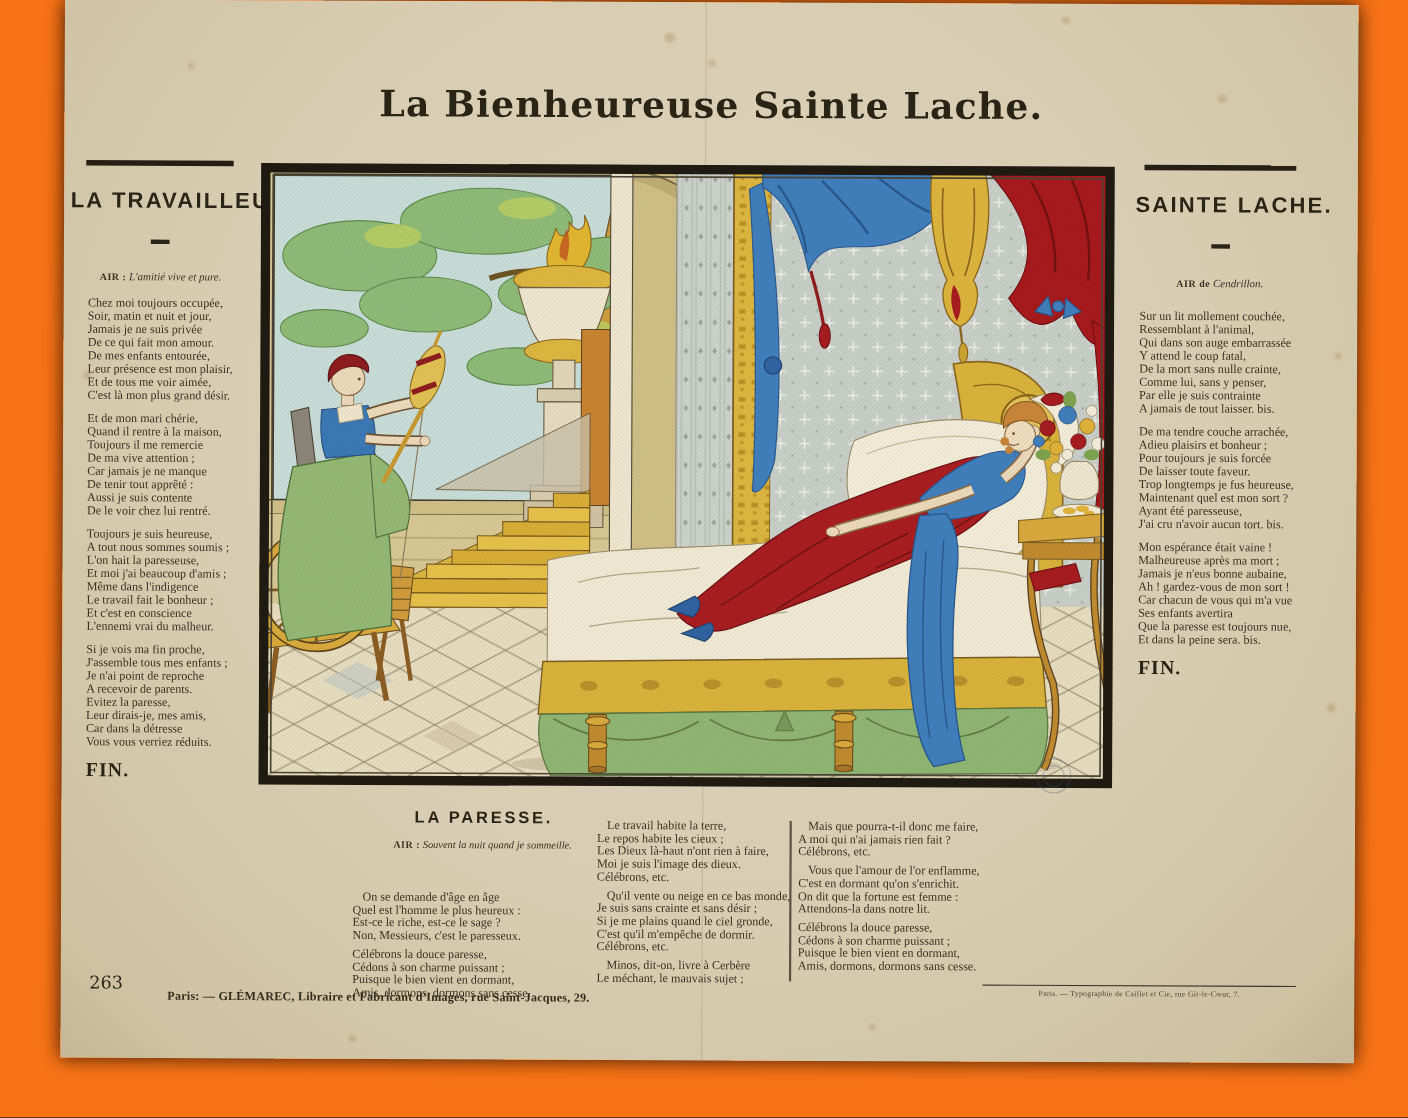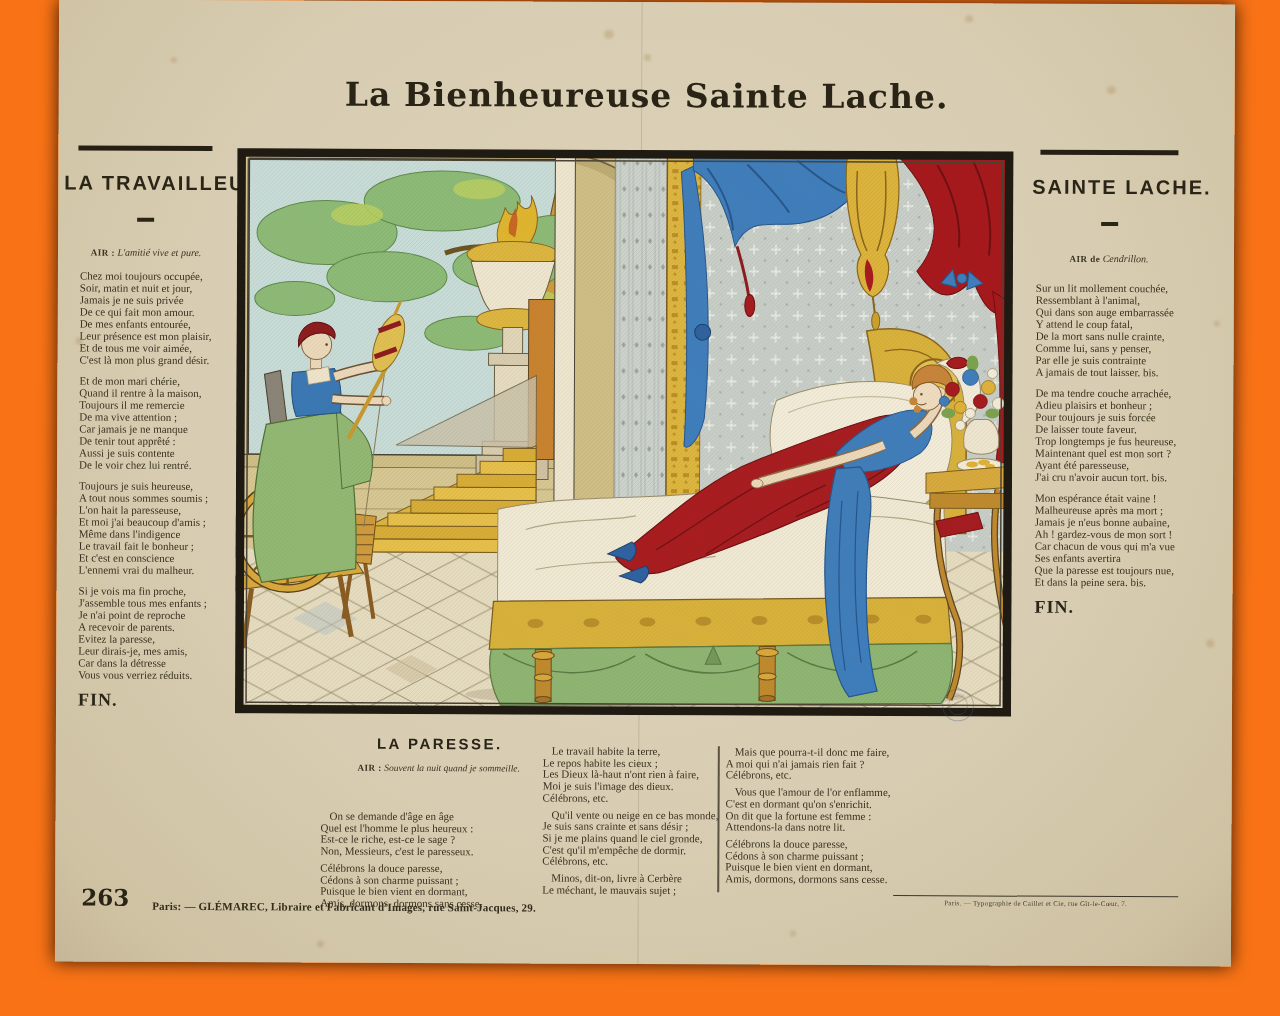--- a/index.html
+++ b/index.html
@@ -20,21 +20,21 @@
   .air .airlab{font-weight:bold;font-size:9px;letter-spacing:.5px;}
   .verse{white-space:pre-line;font-size:11px;line-height:12px;color:#3a3222;}
   .vcol .verse{margin-bottom:9px;}
   .fin{font-weight:bold;font-size:18px;letter-spacing:1px;text-align:left;color:#2b2517;margin-top:5px;}
   .bhead{font-family:Liberation Sans, sans-serif;font-weight:bold;font-size:15px;letter-spacing:2.5px;
     text-align:center;color:#2a2416;}
   .bair{font-size:9.5px;}
   .bcol .verse{font-size:11px;line-height:11.7px;margin-bottom:5px;}
   .bcol .ind{text-indent:9px;}
   .vrule{width:1.5px;background:#5a5244;}
-  .plate{font-family:"DejaVu Serif",serif;font-weight:bold;font-size:23px;color:#2a2416;}
+  .plate{font-family:"DejaVu Serif",serif;font-weight:normal;font-size:16px;color:#2a2416;}
   .pubimp{font-size:11px;font-weight:bold;letter-spacing:.2px;color:#332c1c;white-space:nowrap;}
   .prtrule{border-top:1.5px solid #3b352a;}
   .prtimp{font-size:7px;text-align:center;color:#4a4232;letter-spacing:.3px;white-space:nowrap;}
   .crease{top:0;bottom:0;width:2px;background:linear-gradient(to right,rgba(100,80,45,0),rgba(100,80,45,.20),rgba(100,80,45,0));}
   .fox{border-radius:50%;background:rgba(140,95,35,.22);filter:blur(1.5px);}
   .stamp{width:30px;height:30px;border:1.5px solid rgba(70,90,120,.35);border-radius:50%;}
   .stamp:before{content:"";position:absolute;left:5px;top:5px;right:5px;bottom:5px;
     border:1px solid rgba(70,90,120,.3);border-radius:50%;}
 </style>
 </head>

